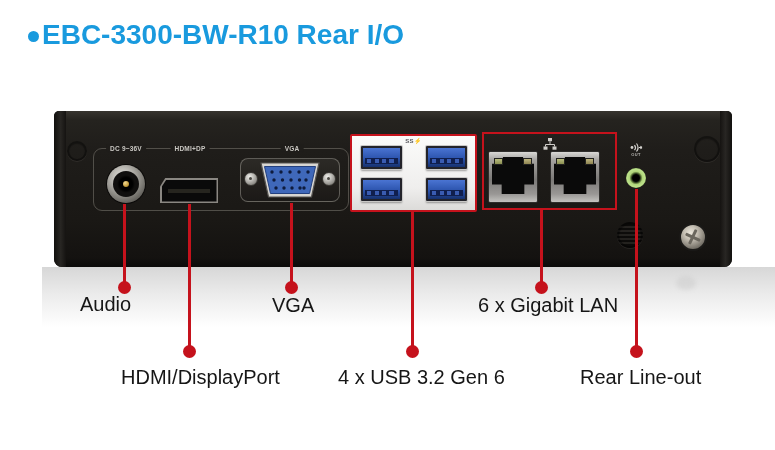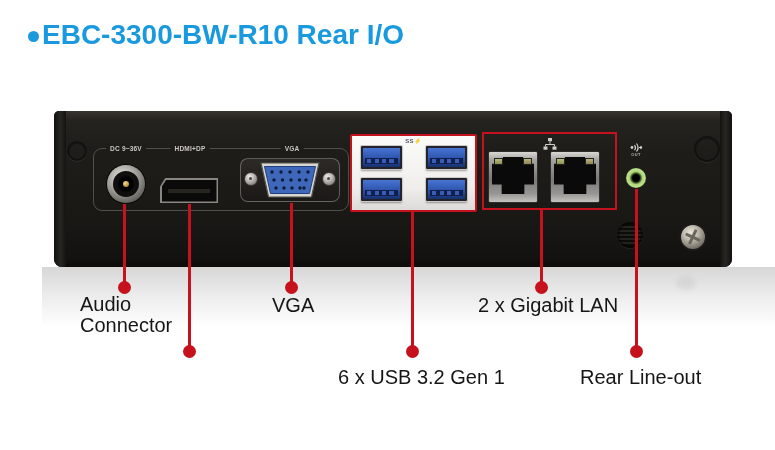--- a/index.html
+++ b/index.html
@@ -198,19 +198,19 @@
   <div class="cdot" style="left:285px;top:281px;"></div>
   <div class="cline" style="left:411px;top:212px;height:139px;"></div>
   <div class="cdot" style="left:406px;top:345px;"></div>
   <div class="cline" style="left:540px;top:210px;height:77px;"></div>
   <div class="cdot" style="left:535px;top:281px;"></div>
   <div class="cline" style="left:635px;top:189px;height:162px;"></div>
   <div class="cdot" style="left:630px;top:345px;"></div>
 
   <div class="cap two" style="left:80px;top:294px;">
     <div>Audio</div>
-    <div>Connector</div>
   </div>
   <div class="cap" style="left:272px;top:294px;">VGA</div>
-  <div class="cap" style="left:478px;top:294px;">2 x Gigabit LAN</div>
-  <div class="cap" style="left:338px;top:366px;">6 x USB 3.2 Gen 1</div>
+  <div class="cap" style="left:478px;top:294px;">6 x Gigabit LAN</div>
+  <div class="cap" style="left:121px;top:366px;">HDMI/DisplayPort</div>
+  <div class="cap" style="left:338px;top:366px;">4 x USB 3.2 Gen 6</div>
   <div class="cap" style="left:580px;top:366px;">Rear Line-out</div>
 </div>
 
 </body></html>

